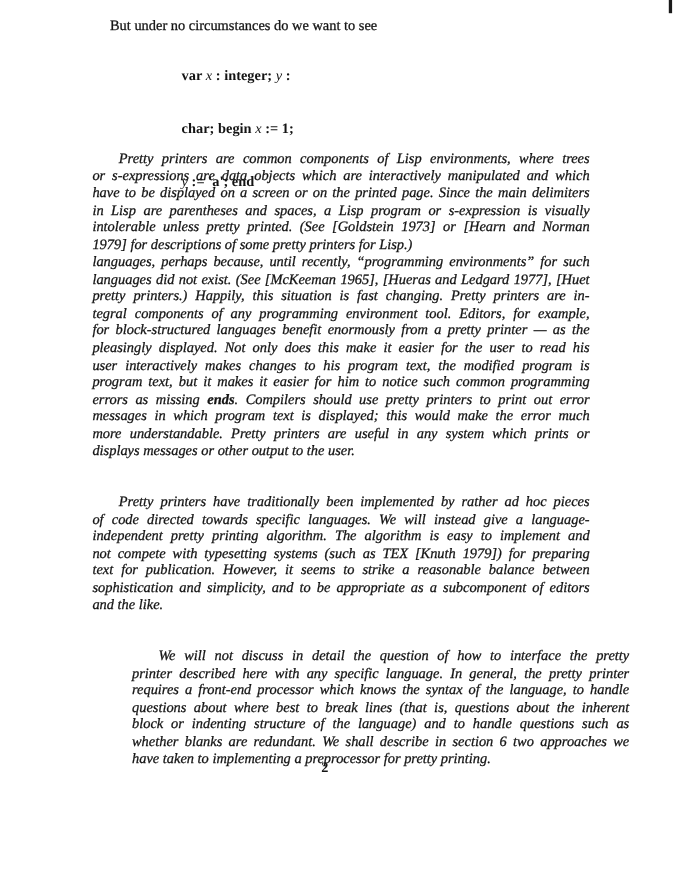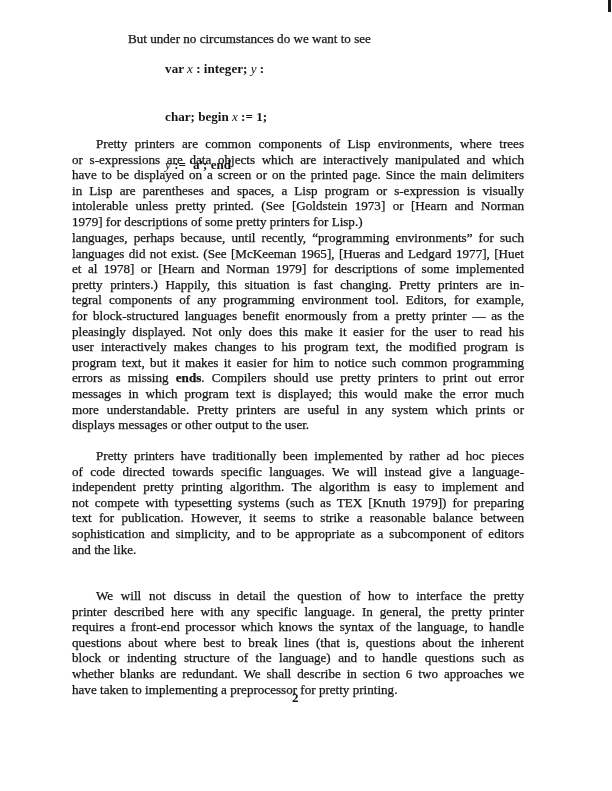--- a/index.html
+++ b/index.html
@@ -7,25 +7,25 @@
     width: 612px; height: 791px; background: #ffffff; position: relative; overflow: hidden;
     font-family: "Liberation Serif", "DejaVu Serif", serif; color: #141414;
   }
   .corner-mark { position: absolute; left: 608px; top: 0; width: 3px; height: 12px; background: #1a1a1a; }
   .line {
     font-size: 13.1px; line-height: 15.6px; height: 15.6px; white-space: nowrap;
     text-align: justify; text-align-last: justify; -webkit-text-stroke: 0.25px #141414;
   }
   .line.last { text-align-last: left; }
   .line.indent { padding-left: 24px; }
-  .intro { position: absolute; left: 100px; top: 31px; font-size: 13.1px; white-space: nowrap; margin-left: 28px; -webkit-text-stroke: 0.25px #141414; }
+  .intro { position: absolute; left: 100px; top: 15px; font-size: 13.1px; white-space: nowrap; -webkit-text-stroke: 0.25px #141414; }
   .code { position: absolute; left: 152px; top: 45px; font-size: 13.1px; line-height: 16px; font-weight: bold; }
   .code .ln { white-space: pre; }
   .code i { font-weight: normal; }
-  .para { position: absolute; left: 72px; width: 452px; }
+  .para { position: absolute; left: 84px; width: 452px; font-style: italic; }
   .b { font-weight: bold; }
   .pagenum { position: absolute; left: 292px; top: 690px; font-size: 13px; font-weight: bold; }
 </style>
 </head>
 <body>
 
 <div class="corner-mark"></div>
 
 <div class="intro">But under no circumstances do we want to see</div>
 
@@ -46,42 +46,41 @@
       <div class="line indent">Pretty printers are common components of Lisp environments, where trees</div>
       <div class="line">or s-expressions are data objects which are interactively manipulated and which</div>
       <div class="line">have to be displayed on a screen or on the printed page. Since the main delimiters</div>
       <div class="line">in Lisp are parentheses and spaces, a Lisp program or s-expression is visually</div>
       <div class="line">intolerable unless pretty printed.  (See [Goldstein 1973] or [Hearn and Norman</div>
       <div class="line last">1979] for descriptions of some pretty printers for Lisp.)</div>
     </div>
     <div class="para" style="top: 230px;">
       <div class="line">languages, perhaps because, until recently, “programming environments” for such</div>
       <div class="line">languages did not exist. (See [McKeeman 1965], [Hueras and Ledgard 1977], [Huet</div>
-      <div class="line">et al 1978] or [Hearn and Norman 1979] for descriptions of some implemented</div>
       <div class="line">pretty printers.) Happily, this situation is fast changing. Pretty printers are in-</div>
       <div class="line">tegral components of any programming environment tool. Editors, for example,</div>
       <div class="line">for block-structured languages benefit enormously from a pretty printer — as the</div>
       <div class="line">pleasingly displayed.  Not only does this make it easier for the user to read his</div>
       <div class="line">user interactively makes changes to his program text, the modified program is</div>
       <div class="line">program text, but it makes it easier for him to notice such common programming</div>
       <div class="line">errors as missing <span class="b">ends</span>.  Compilers should use pretty printers to print out error</div>
       <div class="line">messages in which program text is displayed; this would make the error much</div>
       <div class="line">more understandable.  Pretty printers are useful in any system which prints or</div>
       <div class="line last">displays messages or other output to the user.</div>
     </div>
     <div class="para" style="top: 448px;">
       <div class="line indent">Pretty printers have traditionally been implemented by rather ad hoc pieces</div>
       <div class="line">of code directed towards specific languages.  We will instead give a language-</div>
       <div class="line">independent pretty printing algorithm.  The algorithm is easy to implement and</div>
       <div class="line">not compete with typesetting systems (such as TEX [Knuth 1979]) for preparing</div>
       <div class="line">text for publication.  However, it seems to strike a reasonable balance between</div>
       <div class="line">sophistication and simplicity, and to be appropriate as a subcomponent of editors</div>
       <div class="line last">and the like.</div>
     </div>
-    <div class="para" style="top: 588px;">
+    <div class="para" style="top: 588px; margin-left: 36px;">
       <div class="line indent">We will not discuss in detail the question of how to interface the pretty</div>
       <div class="line">printer described here with any specific language.  In general, the pretty printer</div>
       <div class="line">requires a front-end processor which knows the syntax of the language, to handle</div>
       <div class="line">questions about where best to break lines (that is, questions about the inherent</div>
       <div class="line">block or indenting structure of the language) and to handle questions such as</div>
       <div class="line">whether blanks are redundant.  We shall describe in section 6 two approaches we</div>
       <div class="line last">have taken to implementing a preprocessor for pretty printing.</div>
     </div>
   </div>
 

